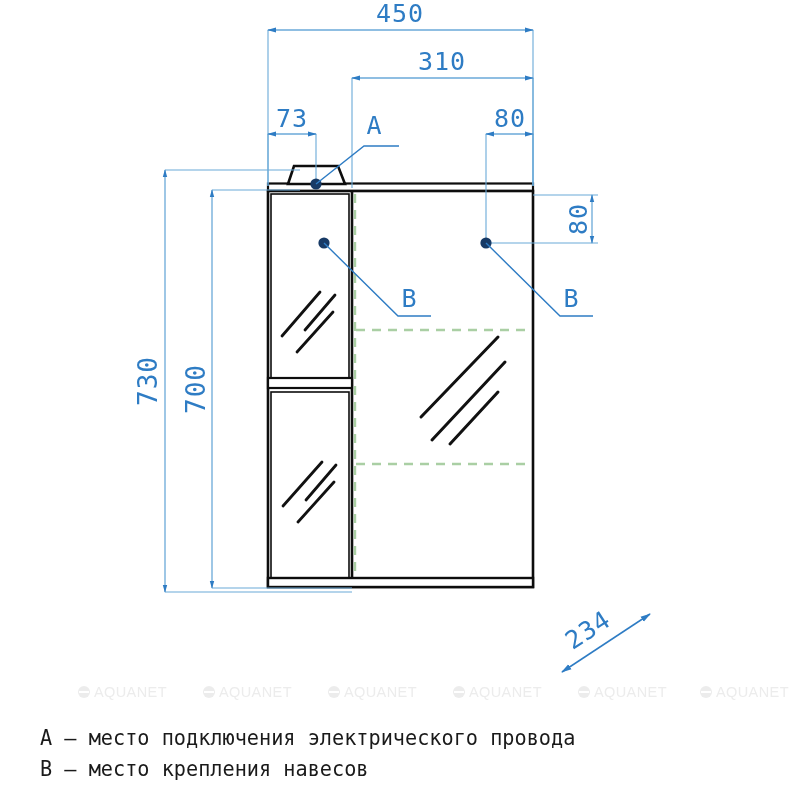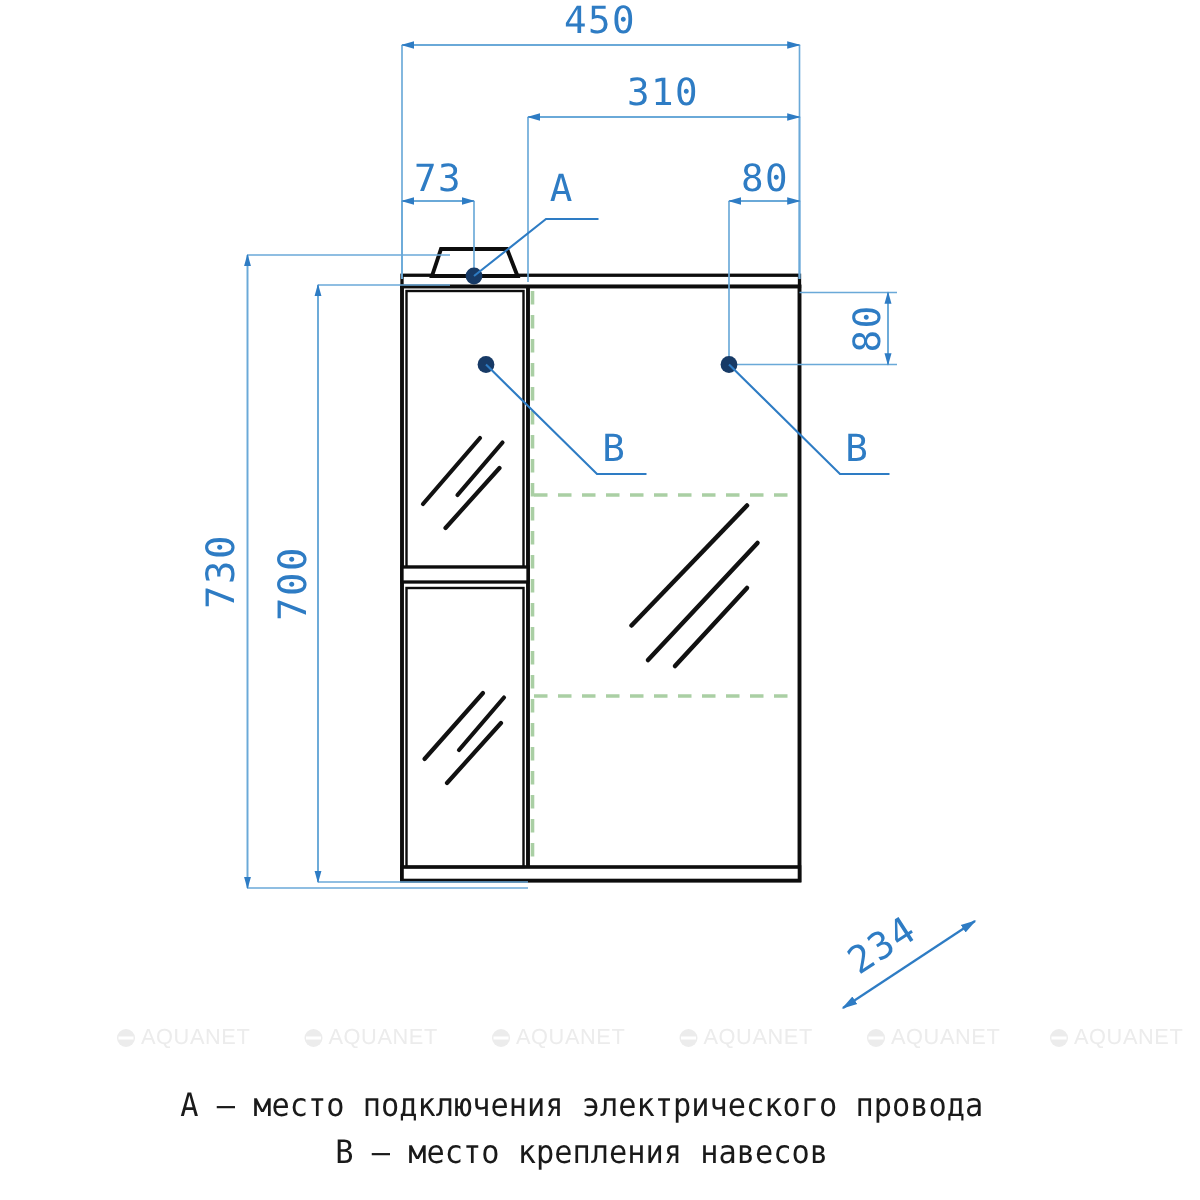--- a/index.html
+++ b/index.html
@@ -19,21 +19,20 @@
     left: 0;
     top: 0;
     width: 800px;
     height: 800px;
   }
   .legend {
     position: absolute;
     left: 40px;
     top: 722px;
     width: 740px;
-    text-align: center;
   }
   .legend-line {
     font-family: "DejaVu Sans Mono", monospace;
     font-size: 21.5px;
     letter-spacing: 0px;
     color: #1a1a1a;
     line-height: 31px;
     white-space: nowrap;
     transform: scaleX(0.94);
     transform-origin: left center;

